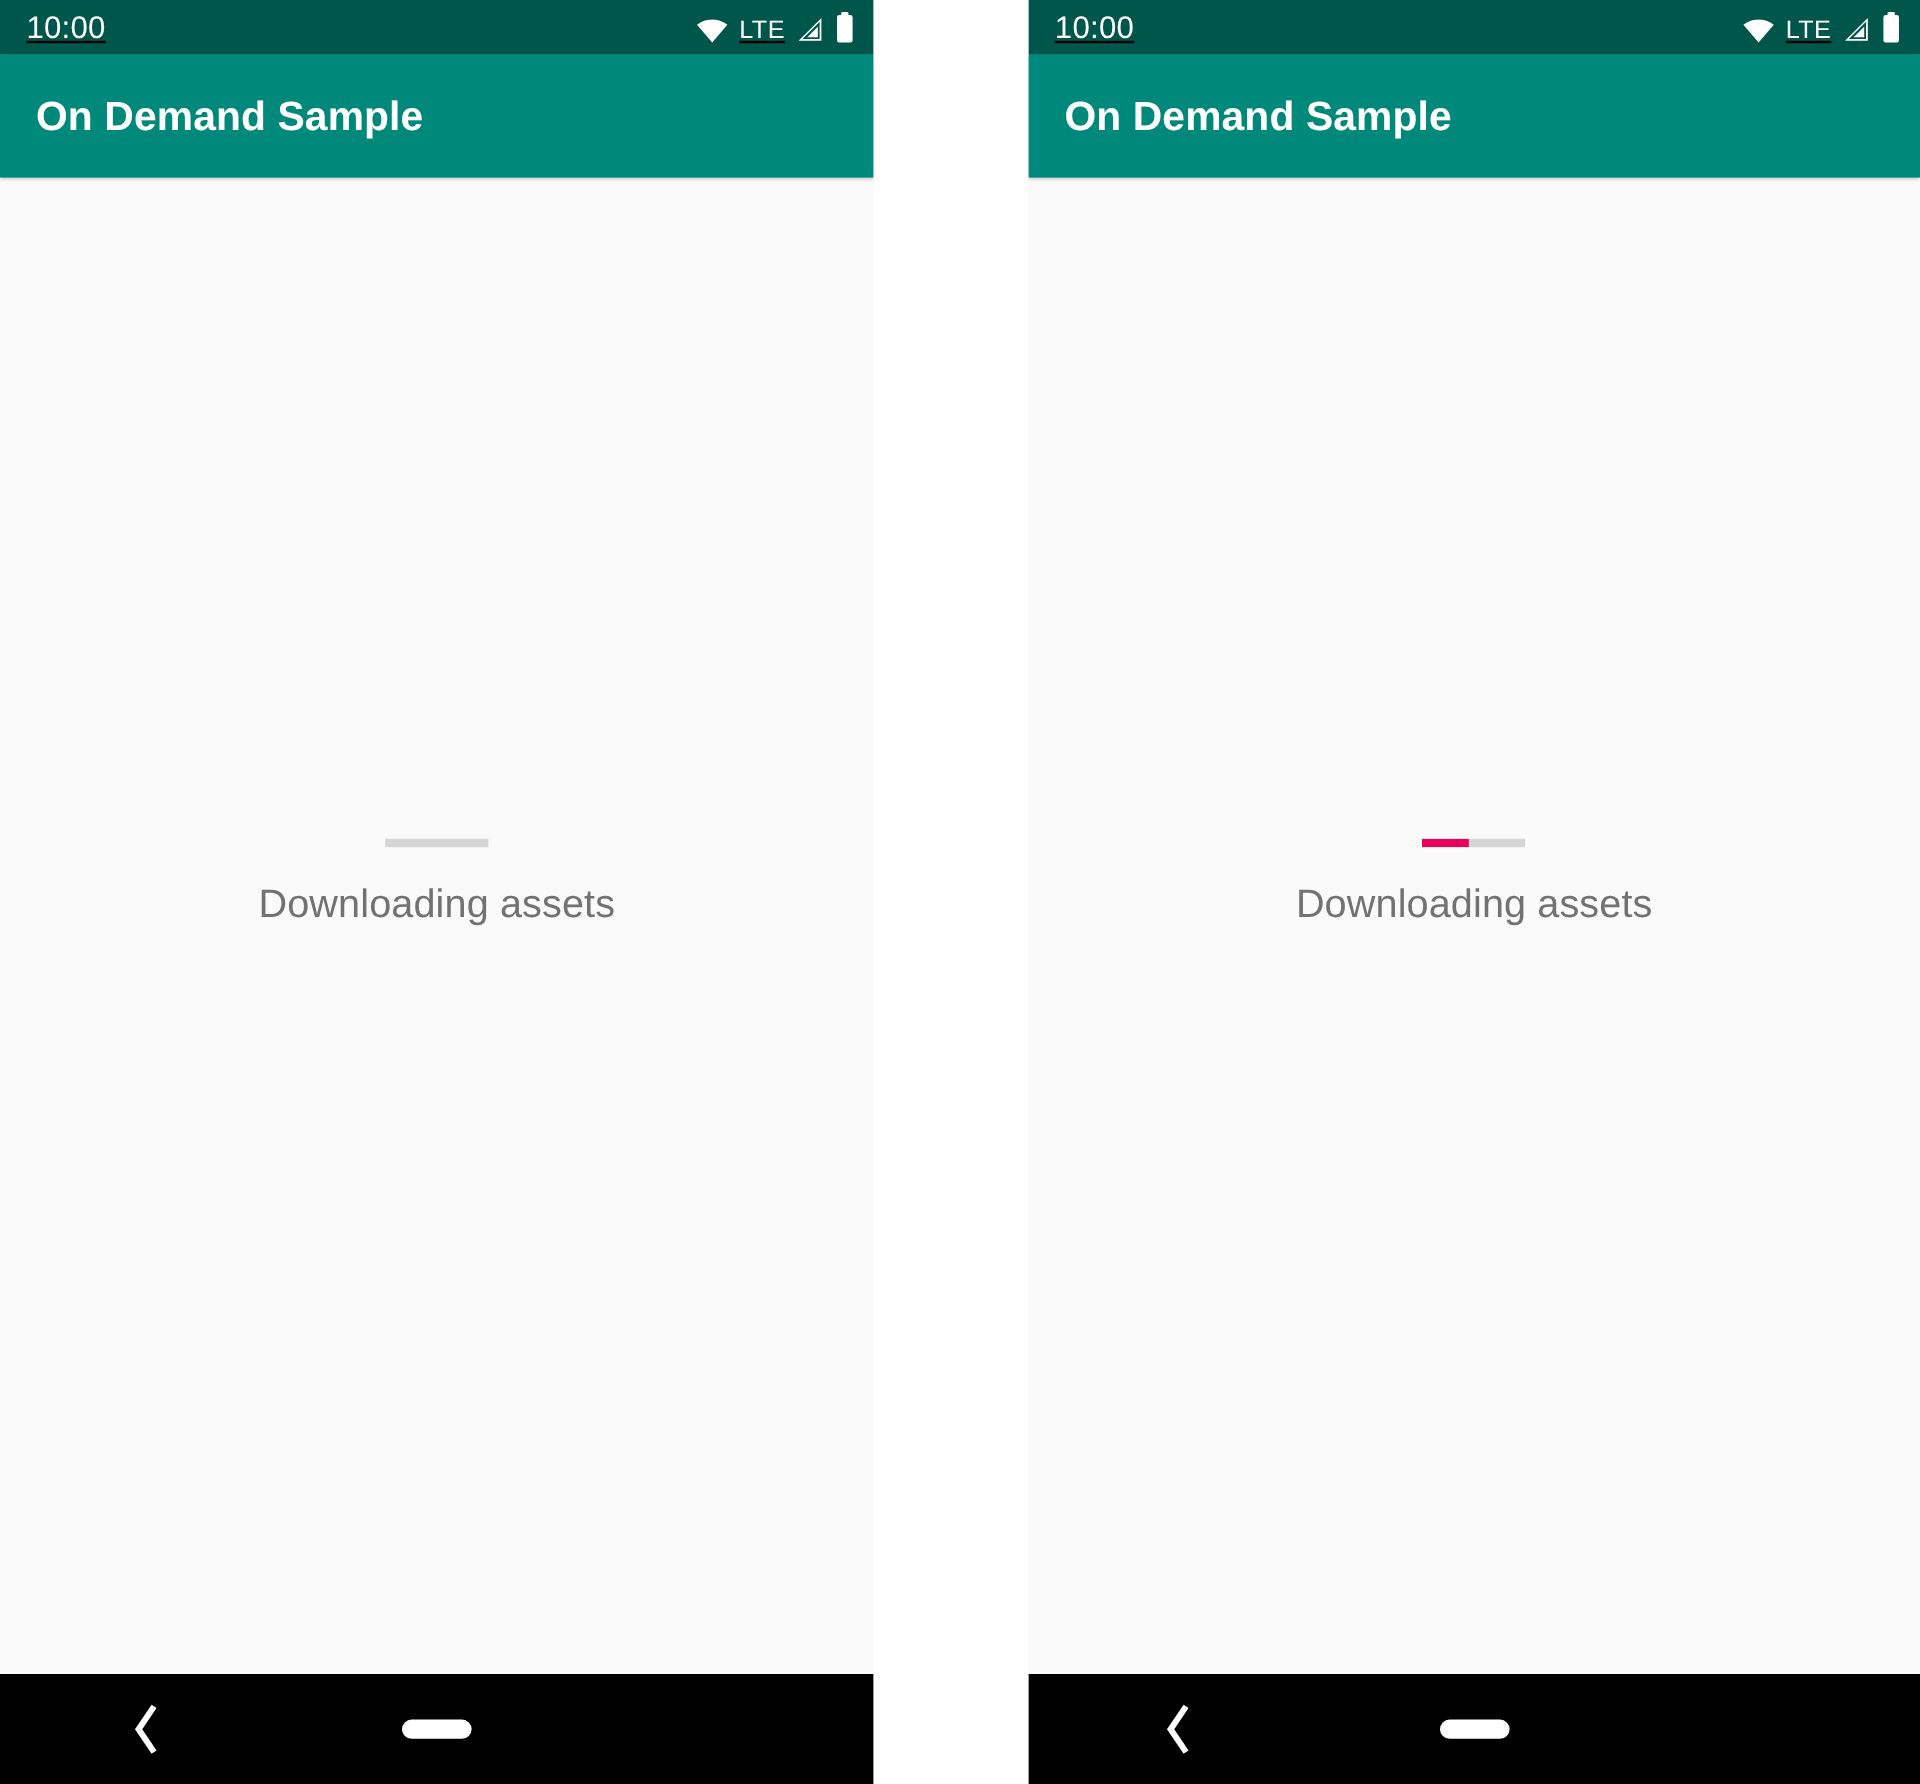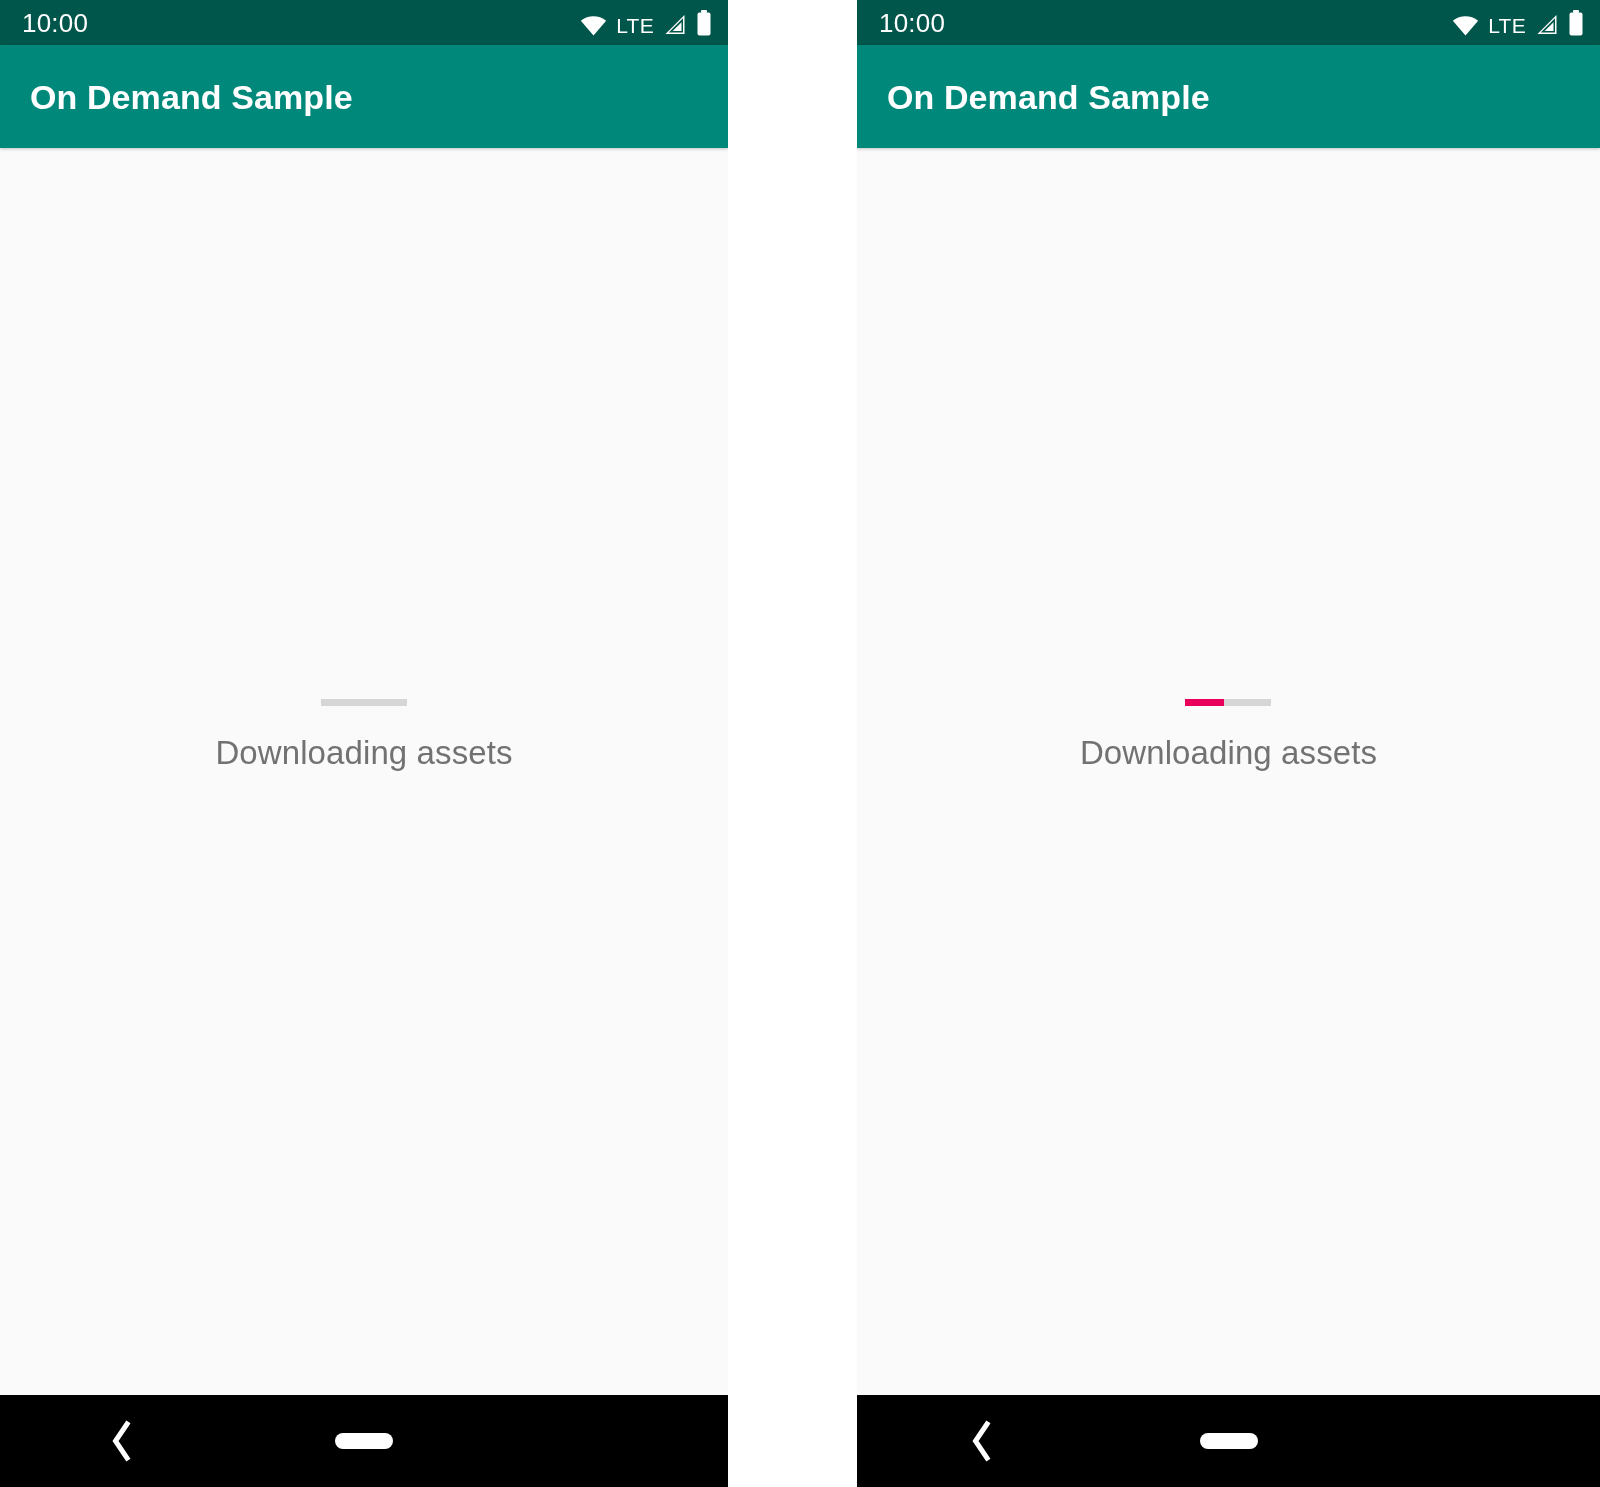--- a/index.html
+++ b/index.html
@@ -35,20 +35,21 @@
   
   .status-bar {
     height: 45px;
     background: #00564a;
     display: flex;
     align-items: center;
     justify-content: space-between;
     padding: 0 16px 0 22px;
     box-sizing: border-box;
     flex: 0 0 auto;
+    text-decoration: underline;
   }
   .status-clock {
     color: #ffffff;
     font-size: 26px;
     font-weight: 400;
     letter-spacing: 0.2px;
     line-height: 1;
   }
   .status-icons {
     display: flex;

